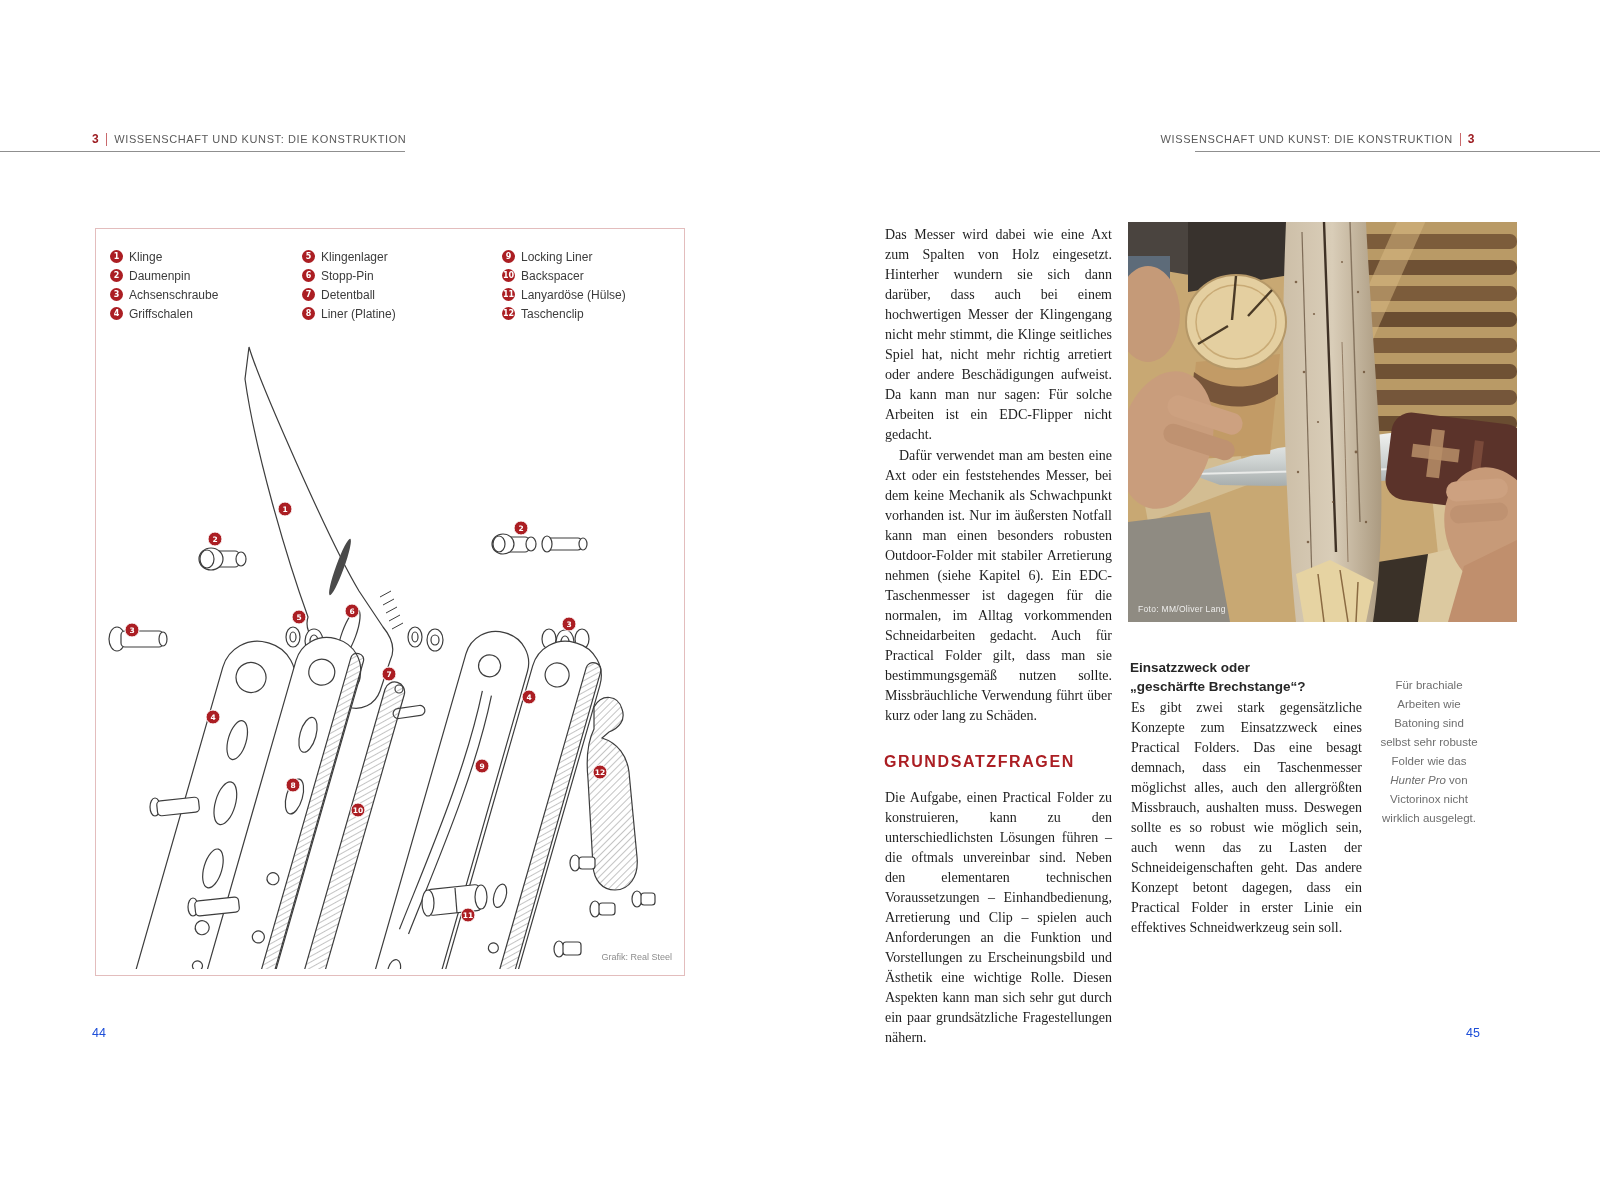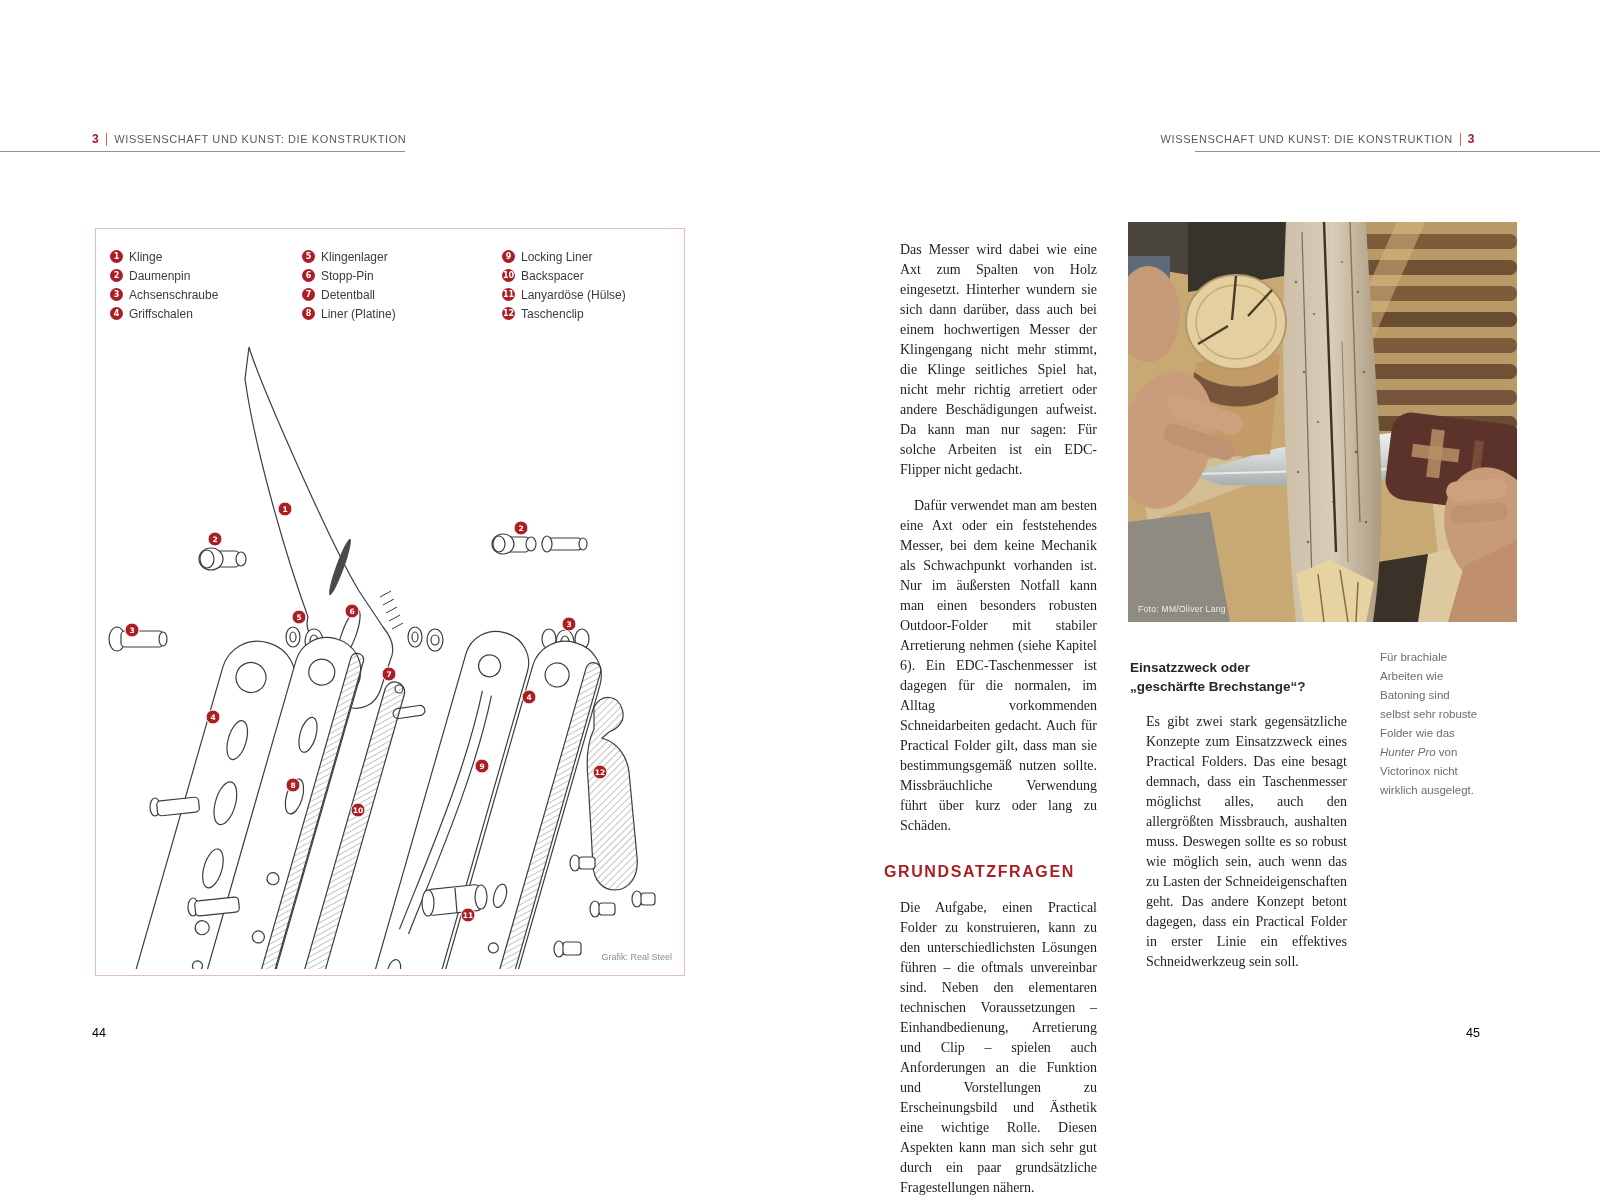--- a/index.html
+++ b/index.html
@@ -24,29 +24,29 @@
           font-family:"Liberation Sans", sans-serif;font-size:12px;color:#3c3c3c;}
   .nbadge{width:13px;height:13px;border-radius:50%;background:#ab1e23;color:#fff;flex:0 0 13px;
           font-family:"DejaVu Sans", sans-serif;font-size:8px;font-weight:bold;
           display:flex;align-items:center;justify-content:center;}
   .figcredit{position:absolute;right:12px;bottom:13px;font-family:"Liberation Sans", sans-serif;
              font-size:9px;color:#8d8d8d;}
   svg text{font-family:"DejaVu Sans", sans-serif;}
 
   
   .serifcol{font-size:14px;line-height:20px;text-align:justify;hyphens:auto;color:#1f1f1f;}
-  .serifcol p{margin:16px;}
+  .serifcol p{margin:1px;}
   .serifcol p.indent{text-indent:14px;}
   .secthead{font-family:"Liberation Sans", sans-serif;font-weight:bold;font-size:16px;
             letter-spacing:1.6px;color:#ab1e23;margin:26px 0 16px 0;text-align:left;}
   .subhead{font-family:"Liberation Sans", sans-serif;font-weight:bold;font-size:13.5px;
            line-height:19px;color:#262626;text-align:left;margin:0 0 2px 0;}
   .marginnote{font-family:"Liberation Sans", sans-serif;font-size:11.5px;line-height:19px;
               color:#6e6e6e;text-align:left;}
-  .pagenum{font-family:"Liberation Sans", sans-serif;font-size:12.5px;color:#000000;}
+  .pagenum{font-family:"Liberation Sans", sans-serif;font-size:12.5px;color:#1d4ed8;}
 
   .photo{left:1128px;top:222px;width:389px;height:400px;overflow:hidden;}
   .photocredit{position:absolute;left:10px;bottom:8px;color:rgba(255,255,255,.85);
                font-family:"Liberation Sans", sans-serif;font-size:8.5px;letter-spacing:.3px;}
 </style>
 </head>
 <body>
 
 <div class="abs runhead" style="left:92px;top:132px;">
   <span class="chnum">3</span>
@@ -390,15 +390,15 @@
 </div>
 
 <div class="abs serifcol" style="left:1130px;top:658px;width:233px;">
   <div class="subhead">
     <div>Einsatzzweck oder</div>
     <div>„geschärfte Brechstange“?</div>
   </div>
   <p>Es gibt zwei stark gegensätzliche Konzepte zum Einsatzzweck eines Practical Folders. Das eine besagt demnach, dass ein Taschenmesser möglichst alles, auch den allergrößten Missbrauch, aushalten muss. Deswegen sollte es so robust wie möglich sein, auch wenn das zu Lasten der Schneideigenschaften geht. Das andere Konzept betont dagegen, dass ein Practical Folder in erster Linie ein effektives Schneidwerkzeug sein soll.</p>
 </div>
 
-<div class="abs marginnote" style="left:1380px;top:648px;width:98px;" id="margin-note"><span>Für brachiale Arbeiten wie Batoning sind selbst sehr robuste Folder wie das </span><em>Hunter Pro</em><span> von Victorinox nicht wirklich ausgelegt.</span></div>
+<div class="abs marginnote" style="left:1380px;top:676px;width:98px;text-align:center;" id="margin-note"><span>Für brachiale Arbeiten wie Batoning sind selbst sehr robuste Folder wie das </span><em>Hunter Pro</em><span> von Victorinox nicht wirklich ausgelegt.</span></div>
 
 <div class="abs pagenum" style="left:1420px;top:1026px;width:60px;text-align:right;">45</div>
 
 </body></html>

